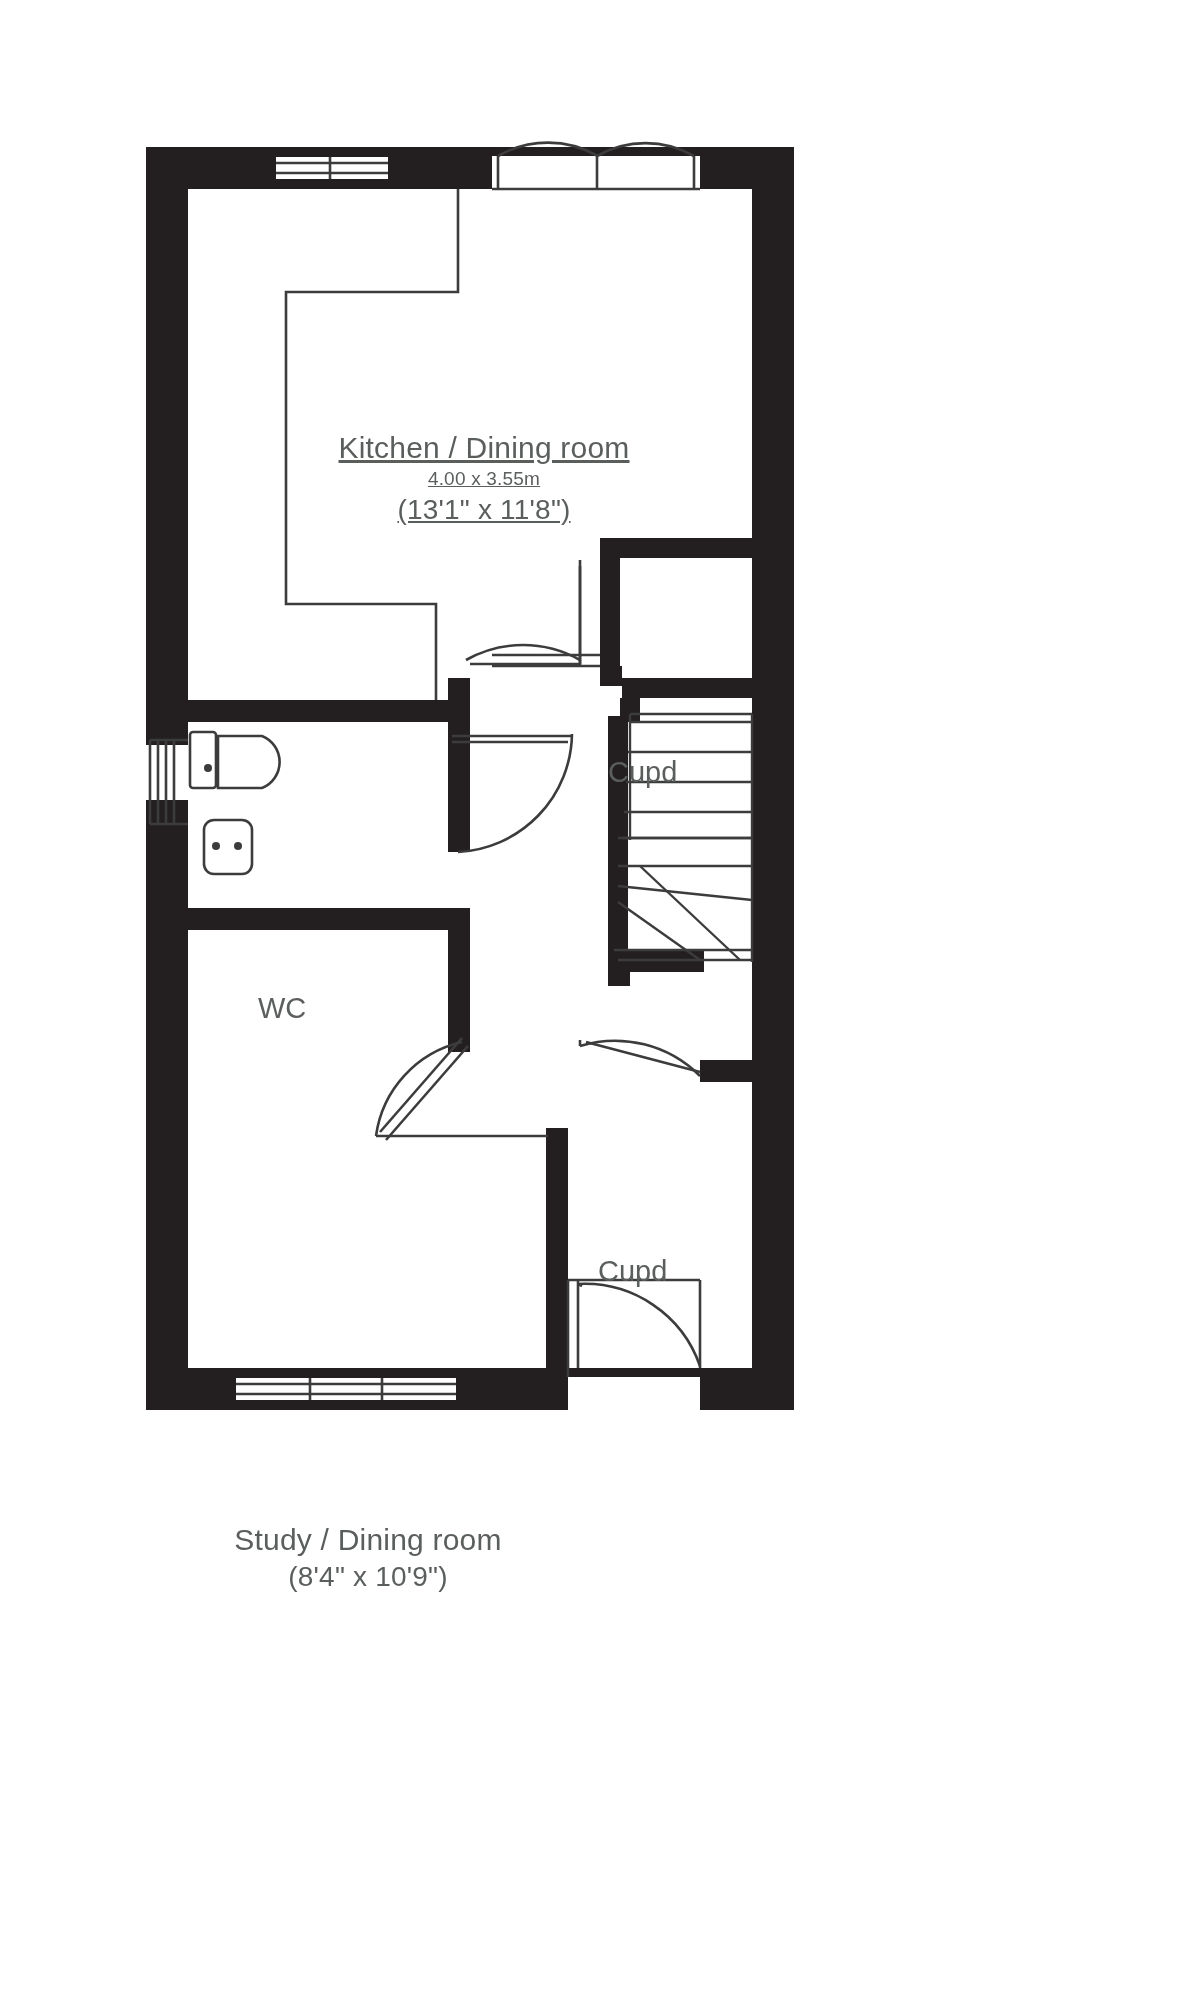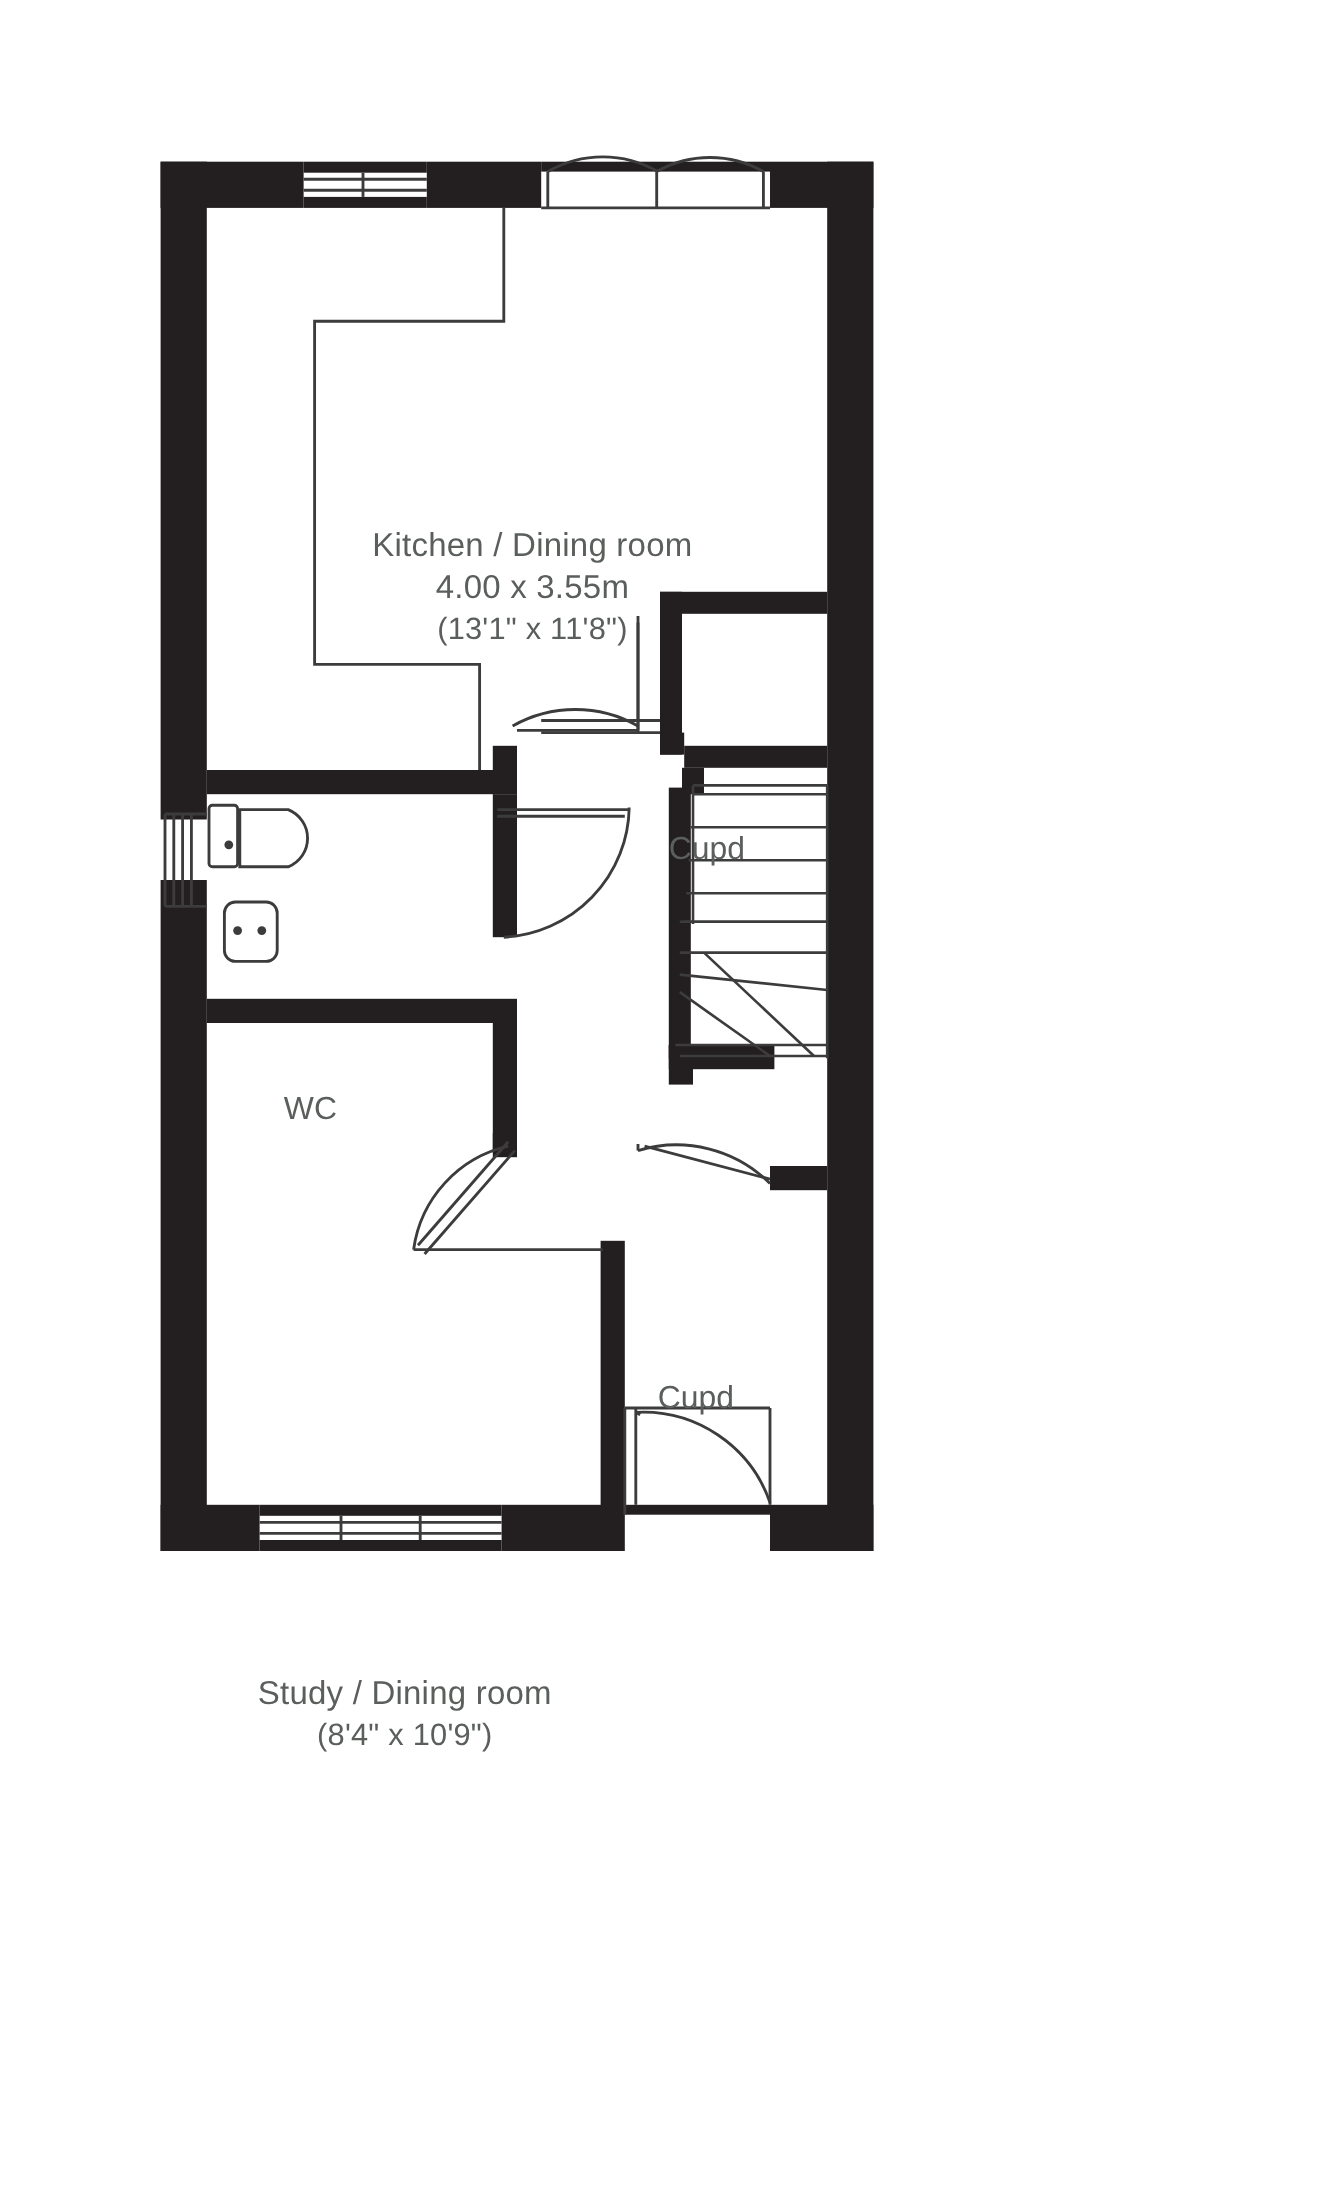--- a/index.html
+++ b/index.html
@@ -35,21 +35,21 @@
     white-space: nowrap;
     pointer-events: none;
   }
   .room-label .ln-name {
     display: block;
     font-size: 30px;
     letter-spacing: 0.2px;
   }
   .room-label .ln-metric {
     display: block;
-    font-size: 30px;
+    font-size: 19px;
     letter-spacing: 0.2px;
   }
   .room-label .ln-imperial {
     display: block;
     font-size: 28px;
     letter-spacing: 0.2px;
   }
   .small-label {
     position: absolute;
     color: #5b5f5c;
@@ -210,21 +210,21 @@
       <path d="M 218 736 L 262 736 A 28 28 0 0 1 262 788 L 218 788 Z"></path>
       <circle cx="208" cy="768" r="4" fill="#3c3c3c" stroke="none"></circle>
 
       <rect x="204" y="820" width="48" height="54" rx="10"></rect>
       <circle cx="216" cy="846" r="4" fill="#3c3c3c" stroke="none"></circle>
       <circle cx="238" cy="846" r="4" fill="#3c3c3c" stroke="none"></circle>
     </g>
 
   </svg>
 
-  <div class="room-label" style="left: 188px; top: 476px; width: 592px;">
+  <div class="room-label" style="left: 188px; top: 428px; width: 592px; text-decoration: underline;">
     <span class="ln-name">Kitchen / Dining room</span>
     <span class="ln-metric">4.00 x 3.55m</span>
     <span class="ln-imperial">(13'1" x 11'8")</span>
   </div>
 
   <div class="room-label" style="left: 188px; top: 1488px; width: 360px; margin-top: 32px;">
     <span class="ln-name">Study / Dining room</span>
     <span class="ln-imperial">(8'4" x 10'9")</span>
   </div>
 

